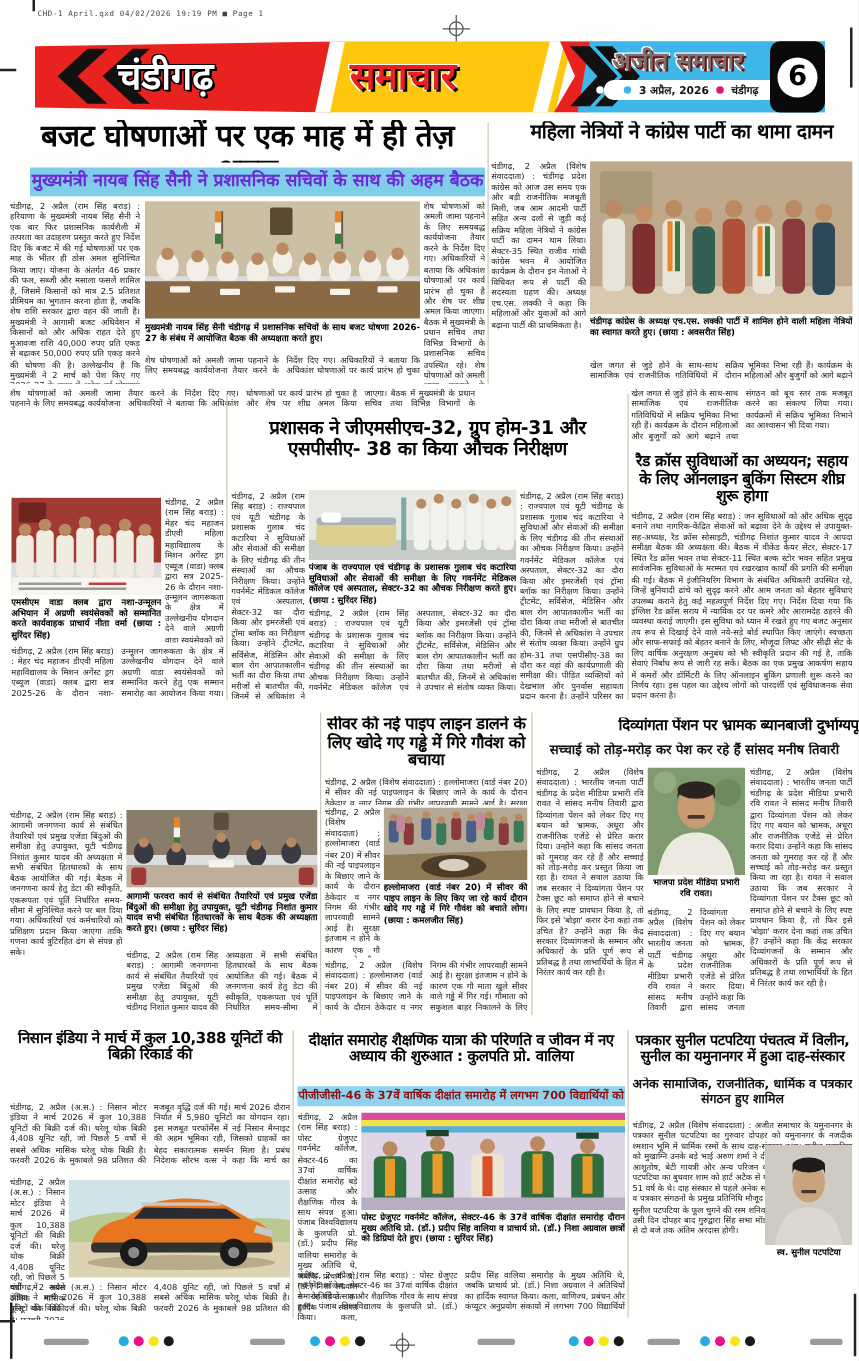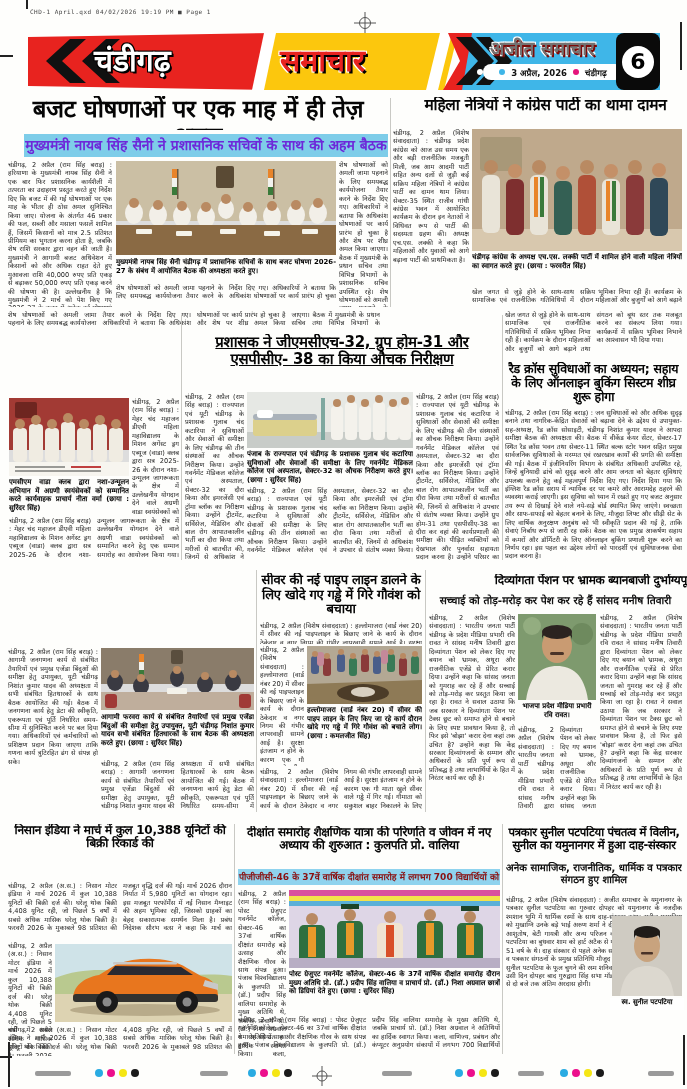--- a/index.html
+++ b/index.html
@@ -208,21 +208,21 @@
             <circle cx="9" cy="8" r="7" fill="#b98a62"></circle>
             <rect x="0" y="16" width="18" height="60" rx="6" fill="#8a3a3a"></rect>
           </g>
         <g transform="translate(178,33)">
             <circle cx="9" cy="8" r="7" fill="#c49068"></circle>
             <rect x="0" y="16" width="18" height="58" rx="6" fill="#2f4858"></rect>
           </g>
       </g>
     </svg>
   </div>
-  <div class="abs cap" style="left:472px;top:253px;width:210px;height:33px;">चंडीगढ़ कांग्रेस के अध्यक्ष एच.एस. लक्की पार्टी में शामिल होने वाली महिला नेत्रियों का स्वागत करते हुए।  (छाया : फरवरीत सिंह)</div>
+  <div class="abs cap" style="left:472px;top:253px;width:210px;height:33px;">चंडीगढ़ कांग्रेस के अध्यक्ष एच.एस. लक्की पार्टी में शामिल होने वाली महिला नेत्रियों का स्वागत करते हुए।  (छाया : अवसरीत सिंह)</div>
   <div class="abs bt cols2" style="left:472px;top:288px;width:210px;height:19px;">खेल जगत से जुड़े होने के साथ-साथ सामाजिक एवं राजनीतिक गतिविधियों में सक्रिय भूमिका निभा रही हैं। कार्यक्रम के दौरान महिलाओं और बुजुर्गों को आगे बढ़ाने तथा संगठन को बूथ स्तर तक मजबूत करने का संकल्प लिया गया। कार्यक्रमों में सक्रिय भूमिका निभाने का आश्वासन भी दिया गया।</div>
 
   <div class="abs bt cols4" style="left:8px;top:311px;width:372px;height:19px;">शेष घोषणाओं को अमली जामा पहनाने के लिए समयबद्ध कार्ययोजना तैयार करने के निर्देश दिए गए। अधिकारियों ने बताया कि अधिकांश घोषणाओं पर कार्य प्रारंभ हो चुका है और शेष पर शीघ्र अमल किया जाएगा। बैठक में मुख्यमंत्री के प्रधान सचिव तथा विभिन्न विभागों के प्रशासनिक सचिव उपस्थित रहे। शेष घोषणाओं को अमली जामा पहनाने के लिए समयबद्ध कार्ययोजना तैयार करने के निर्देश दिए गए। अधिकारियों ने बताया कि अधिकांश घोषणाओं पर कार्य प्रारंभ हो चुका है और शेष पर शीघ्र अमल किया जाएगा। बैठक में मुख्यमंत्री के प्रधान सचिव तथा विभिन्न विभागों के प्रशासनिक सचिव उपस्थित रहे।</div>
   <div class="abs bt cols2" style="left:505px;top:311px;width:177px;height:47px;">खेल जगत से जुड़े होने के साथ-साथ सामाजिक एवं राजनीतिक गतिविधियों में सक्रिय भूमिका निभा रही हैं। कार्यक्रम के दौरान महिलाओं और बुजुर्गों को आगे बढ़ाने तथा संगठन को बूथ स्तर तक मजबूत करने का संकल्प लिया गया। कार्यक्रमों में सक्रिय भूमिका निभाने का आश्वासन भी दिया गया।</div>
 
   <div class="abs vrule" style="left:181px;top:315px;height:245px;"></div>
   <div class="abs vrule" style="left:502px;top:315px;height:245px;"></div>
 
   <div class="abs photo" style="left:9px;top:398px;width:120px;height:78px;">
     <svg viewBox="0 0 120 78">
@@ -249,21 +249,21 @@
       <rect x="0" y="64" width="120" height="14" fill="#f7f5ef"></rect>
       <rect x="6" y="68" width="50" height="2" fill="#9a9a96"></rect>
         <rect x="62" y="68" width="30" height="2" fill="#c04040"></rect>
         <rect x="6" y="72" width="86" height="2" fill="#9a9a96"></rect>
     </svg>
   </div>
   <div class="abs bt" style="left:132px;top:398px;width:47px;height:116px;">चंडीगढ़, 2 अप्रैल (राम सिंह बराड़) : मेहर चंद महाजन डीएवी महिला महाविद्यालय के मिशन अगेंस्ट ड्रग एब्यूज (वाडा) क्लब द्वारा सत्र 2025-26 के दौरान नशा-उन्मूलन जागरूकता के क्षेत्र में उल्लेखनीय योगदान देने वाले अग्रणी वाडा स्वयंसेवकों को सम्मानित करने हेतु एक सम्मान समारोह का आयोजन किया गया। इस कार्यक्रम में वाडा स्वयंसेवकों के अटूट समर्पण और प्रशंसनीय प्रयासों को सराहा गया तथा उन्हें सम्मानित किया गया। स्वयंसेवकों ने वर्ष भर जागरूकता अभियान, रैलियों तथा पोस्टर प्रतियोगिताओं का आयोजन किया, जिनका उद्देश्य लोगों को नशे के दुष्प्रभावों के प्रति संवेदनशील बनाना था। कार्यवाहक प्राचार्य नीता वर्मा ने स्वयंसेवकों के उत्साह और सामाजिक जिम्मेदारी की भावना की सराहना की।</div>
   <div class="abs cap" style="left:9px;top:478px;width:120px;height:36px;">एमसीएम वाडा क्लब द्वारा नशा-उन्मूलन अभियान में अग्रणी स्वयंसेवकों को सम्मानित करते कार्यवाहक प्राचार्य नीता वर्मा  (छाया : सुरिंदर सिंह)</div>
   <div class="abs bt cols2" style="left:9px;top:517px;width:170px;height:43px;">चंडीगढ़, 2 अप्रैल (राम सिंह बराड़) : मेहर चंद महाजन डीएवी महिला महाविद्यालय के मिशन अगेंस्ट ड्रग एब्यूज (वाडा) क्लब द्वारा सत्र 2025-26 के दौरान नशा-उन्मूलन जागरूकता के क्षेत्र में उल्लेखनीय योगदान देने वाले अग्रणी वाडा स्वयंसेवकों को सम्मानित करने हेतु एक सम्मान समारोह का आयोजन किया गया। इस कार्यक्रम में वाडा स्वयंसेवकों के अटूट समर्पण और प्रशंसनीय प्रयासों को सराहा गया तथा उन्हें सम्मानित किया गया। स्वयंसेवकों ने वर्ष भर जागरूकता अभियान, रैलियों तथा पोस्टर प्रतियोगिताओं का आयोजन किया, जिनका उद्देश्य लोगों को नशे के दुष्प्रभावों के प्रति संवेदनशील बनाना था। कार्यवाहक प्राचार्य नीता वर्मा ने स्वयंसेवकों के उत्साह और सामाजिक जिम्मेदारी की भावना की सराहना की।</div>
 
-  <div class="abs hl hl4" style="left:185px;top:334px;width:314px;height:55px;text-decoration:underline;">प्रशासक ने जीएमसीएच-32, ग्रुप होम-31 और एसपीसीए- 38 का किया औचक निरीक्षण</div>
+  <div class="abs hl hl4" style="left:185px;top:334px;width:314px;height:55px;">प्रशासक ने जीएमसीएच-32, ग्रुप होम-31 और एसपीसीए- 38 का किया औचक निरीक्षण</div>
   <div class="abs bt" style="left:185px;top:393px;width:59px;height:167px;">चंडीगढ़, 2 अप्रैल (राम सिंह बराड़) : राज्यपाल एवं यूटी चंडीगढ़ के प्रशासक गुलाब चंद कटारिया ने सुविधाओं और सेवाओं की समीक्षा के लिए चंडीगढ़ की तीन संस्थाओं का औचक निरीक्षण किया। उन्होंने गवर्नमेंट मेडिकल कॉलेज एवं अस्पताल, सेक्टर-32 का दौरा किया और इमरजेंसी एवं ट्रॉमा ब्लॉक का निरीक्षण किया। उन्होंने ट्रीटमेंट, सर्विसेज, मेडिसिन और बाल रोग आपातकालीन भर्ती का दौरा किया तथा मरीजों से बातचीत की, जिनमें से अधिकांश ने उपचार से संतोष व्यक्त किया। उन्होंने ग्रुप होम-31 तथा एसपीसीए-38 का दौरा कर वहां की कार्यप्रणाली की समीक्षा की। पीड़ित व्यक्तियों को देखभाल और पुनर्वास सहायता प्रदान करना है। उन्होंने परिसर का निरीक्षण किया तथा चिकित्सकों एवं स्टाफ से बातचीत की।</div>
   <div class="abs photo" style="left:247px;top:392px;width:166px;height:56px;">
     <svg viewBox="0 0 166 56">
       <rect width="166" height="56" fill="#e6e8e4"></rect>
       <rect x="0" y="40" width="166" height="16" fill="#c8ccc8"></rect>
       <rect x="6" y="26" width="64" height="18" rx="3" fill="#dcd08c"></rect>
       <rect x="6" y="22" width="64" height="6" rx="3" fill="#aab2ba"></rect>
       <rect x="10" y="18" width="16" height="8" rx="3" fill="#fff"></rect>
       <g fill="#f4f2ec">
           <rect x="84" y="14" width="12" height="34" rx="4"></rect>

